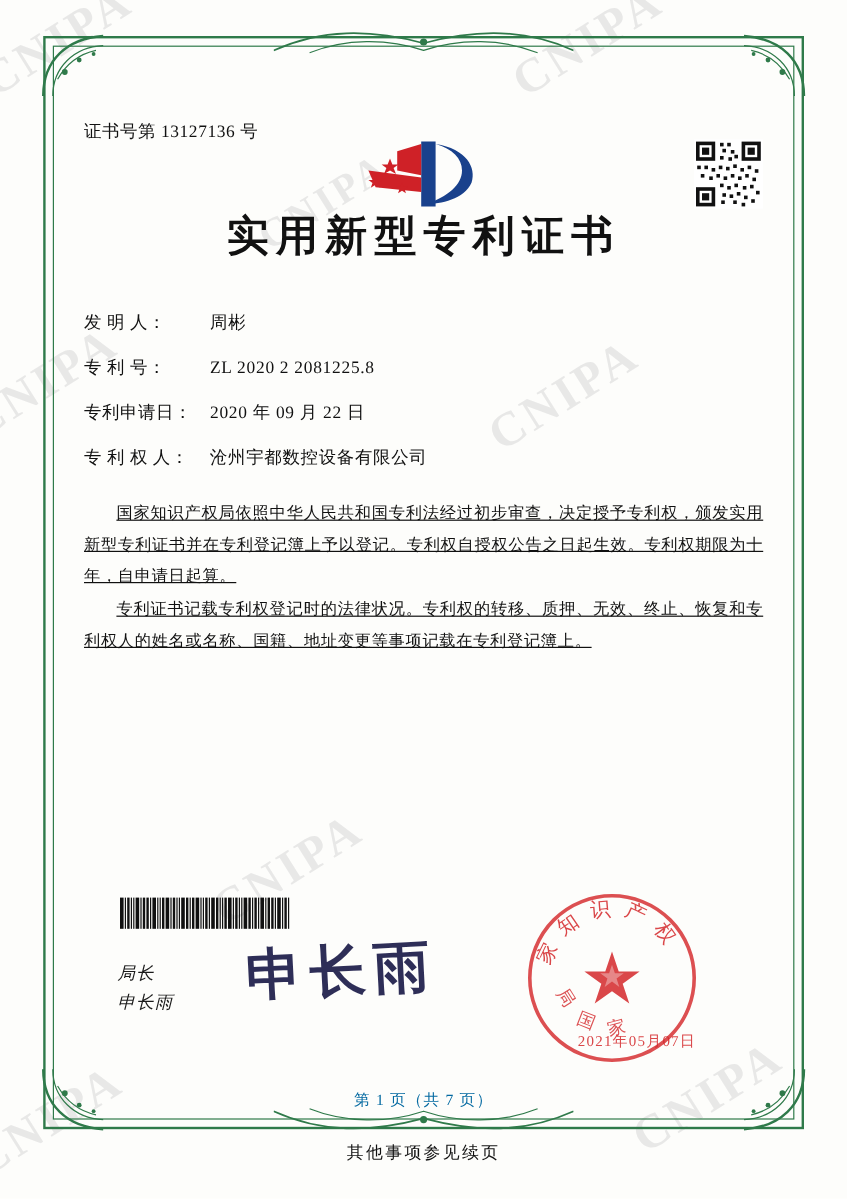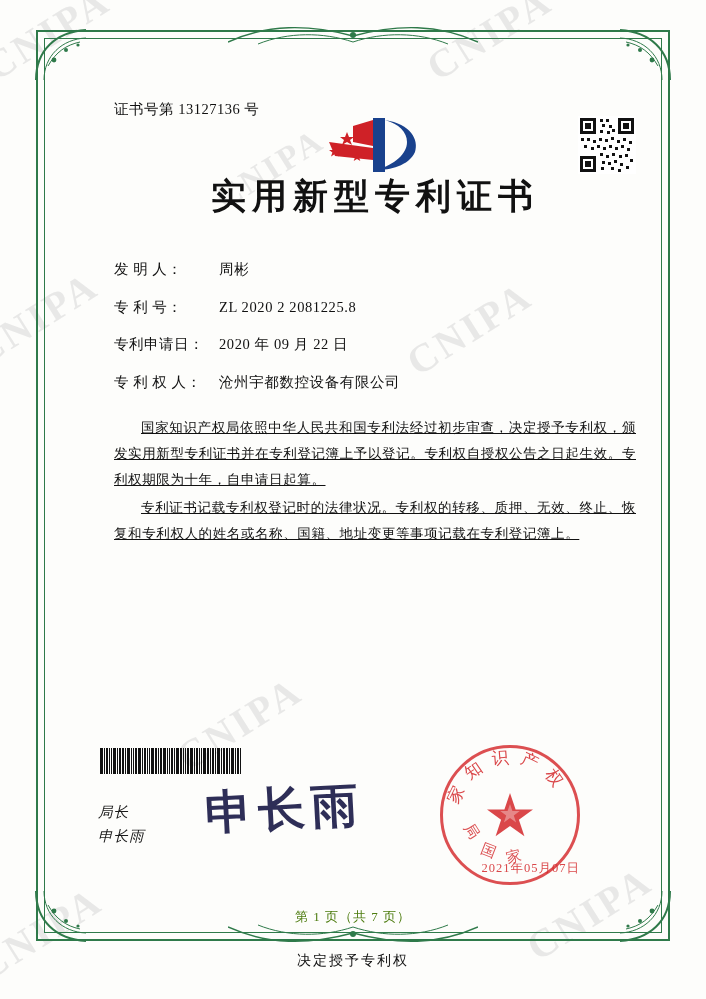--- a/index.html
+++ b/index.html
@@ -85,21 +85,20 @@
   }
   .edge-top   { left: 0; right: 0; top: 22px; text-align: center; }
   .edge-bottom{ left: 0; right: 0; bottom: 48px; text-align: center; }
 
   
   .content {
     position: absolute;
     left: 70px;
     top: 100px;
     right: 70px;
-    margin-left: 44px;
   }
 
   .cert-no {
     font-size: 14.5px;
     letter-spacing: .5px;
     color: #111;
   }
 
   .logo-wrap {
     position: absolute;
@@ -235,21 +234,21 @@
   .seal svg { position: absolute; inset: 0; }
 
   
   .page-num {
     position: absolute;
     left: 0; right: 0;
     top: 908px;
     text-align: center;
     font-size: 13px;
     letter-spacing: 1px;
-    color: #4d7c0f;
+    color: #0369a1;
   }
   .footer-note {
     position: absolute;
     left: 0; right: 0;
     top: 952px;
     text-align: center;
     font-size: 14px;
     letter-spacing: 2px;
     color: #111;
   }
@@ -512,15 +511,15 @@
       </text>
       <g opacity="0.85">
         <polygon points="70,48 75.6,64.5 93,64.5 78.9,74.8 84.4,91.3 70,81 55.6,91.3 61.1,74.8 47,64.5 64.4,64.5" fill="#d4282b"></polygon>
         <polygon points="70,59 72.4,66 79.8,66 73.8,70.4 76.1,77.4 70,73 63.9,77.4 66.2,70.4 60.2,66 67.6,66" fill="#ffffff" opacity="0.35"></polygon>
       </g>
     </svg>
     <div class="seal-date">2021年05月07日</div>
   </div>
 
   <div class="page-num">第 1 页（共 7 页）</div>
-  <div class="footer-note">决定授予专利权</div>
+  <div class="footer-note">其他事项参见续页</div>
 
 </div>
 
 </body></html>

